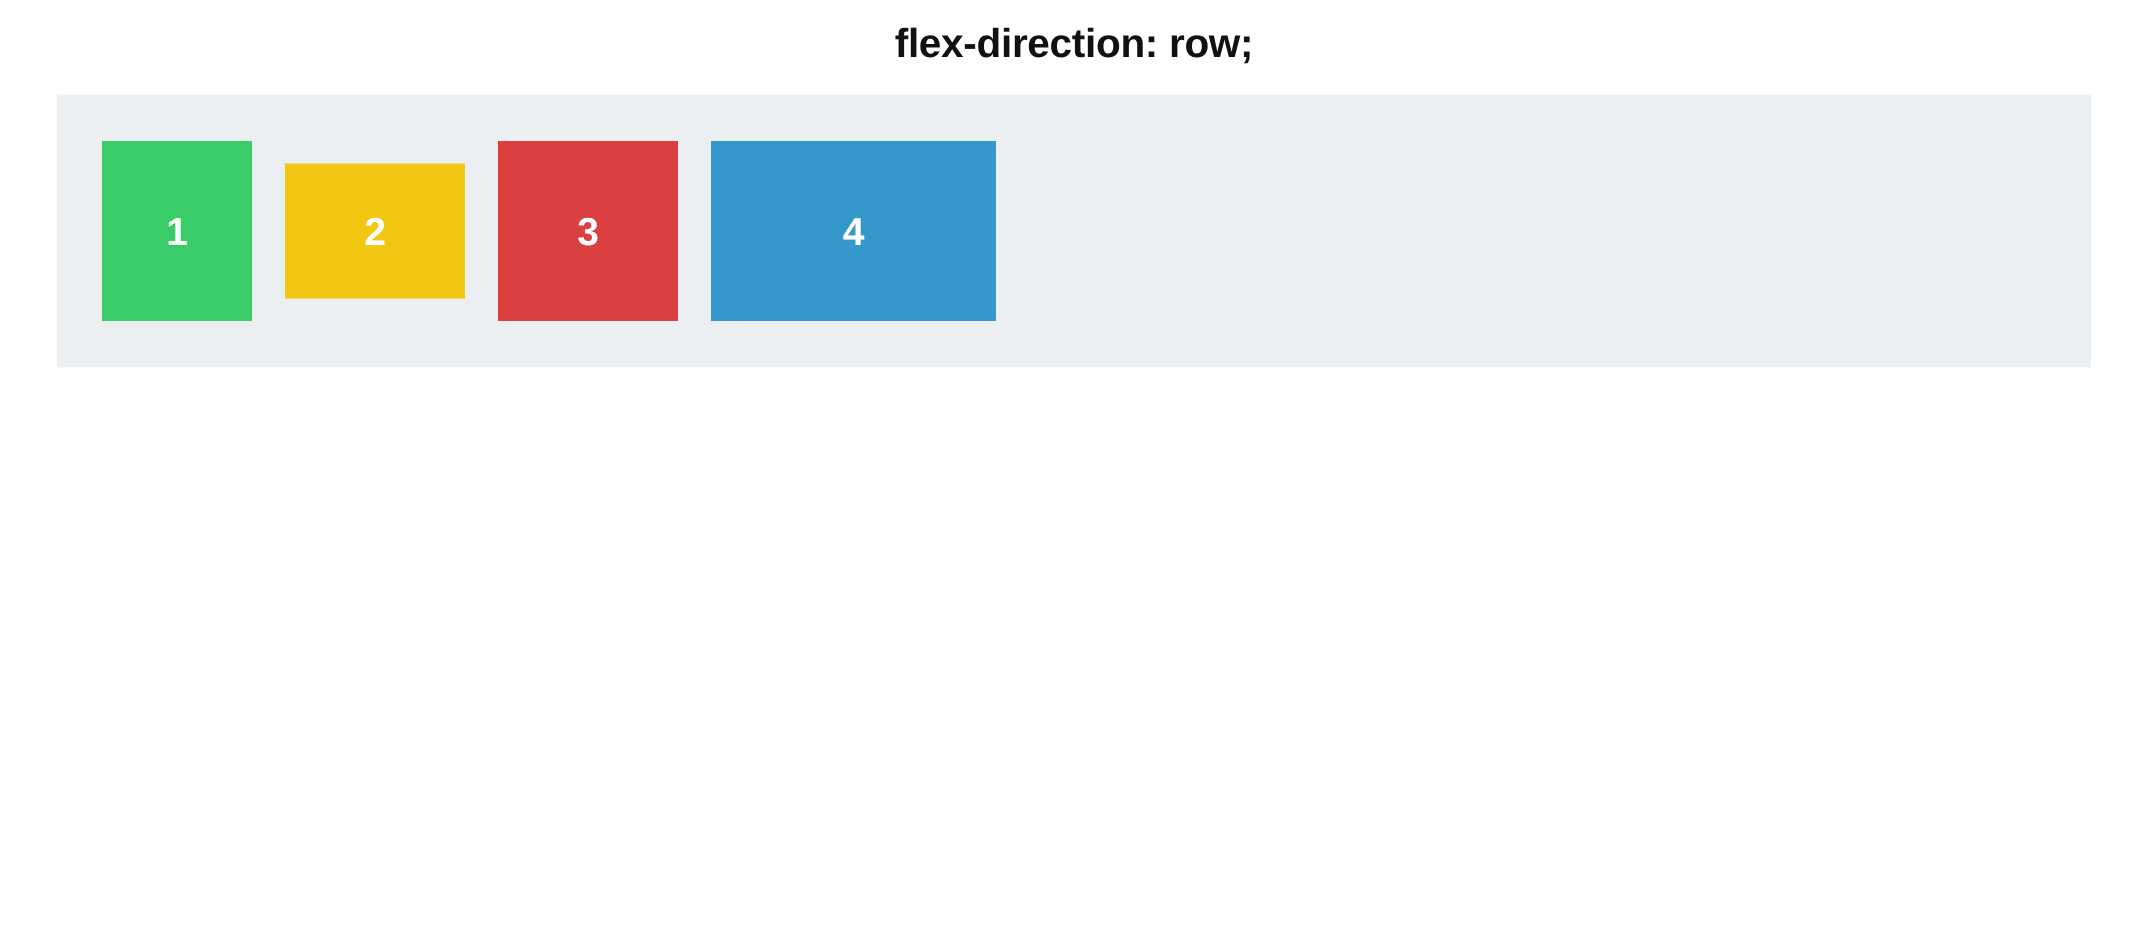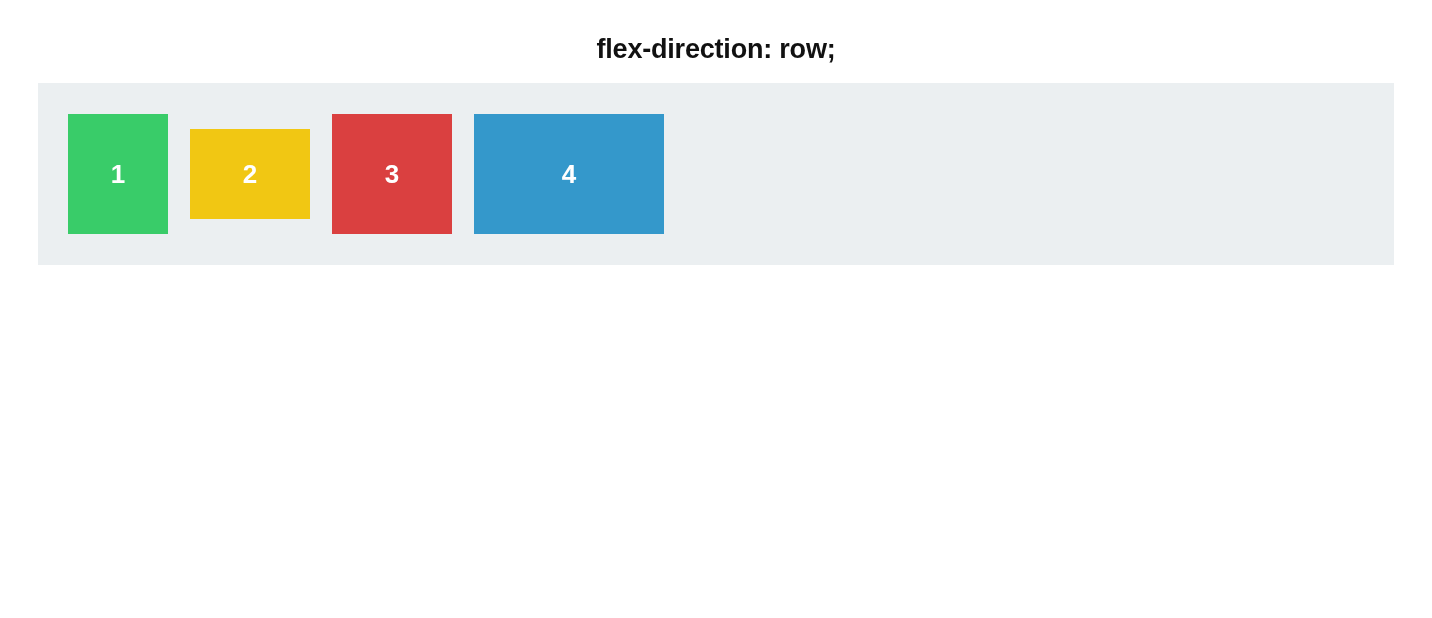--- a/index.html
+++ b/index.html
@@ -15,21 +15,20 @@
       position: relative;
     }
     .heading {
       text-align: center;
       font-size: 27px;
       font-weight: 700;
       color: #111;
       padding-top: 14px;
       padding-bottom: 18px;
       letter-spacing: -0.2px;
-      margin-top: 20px;
     }
     .container {
       background: #ebeff1;
       margin: 0 38px;
       padding: 30px 30px 30px 30px;
       display: flex;
       flex-direction: row;
       align-items: center;
       gap: 22px;
       height: 182px;

